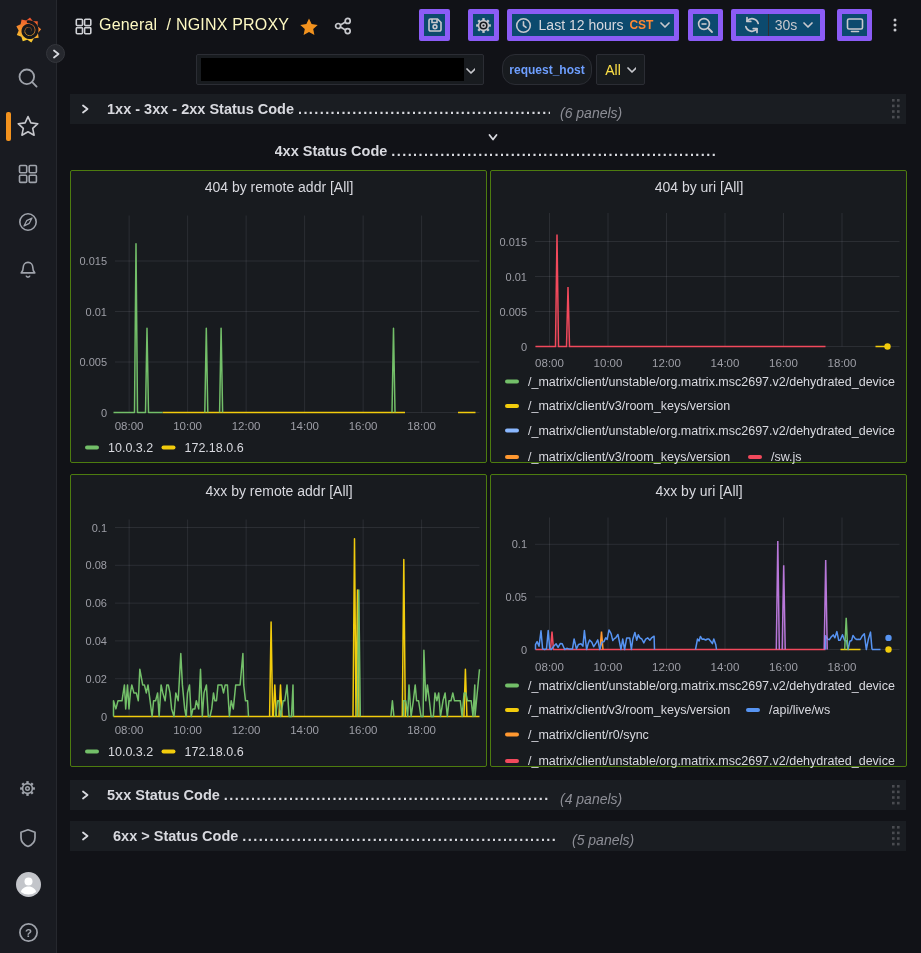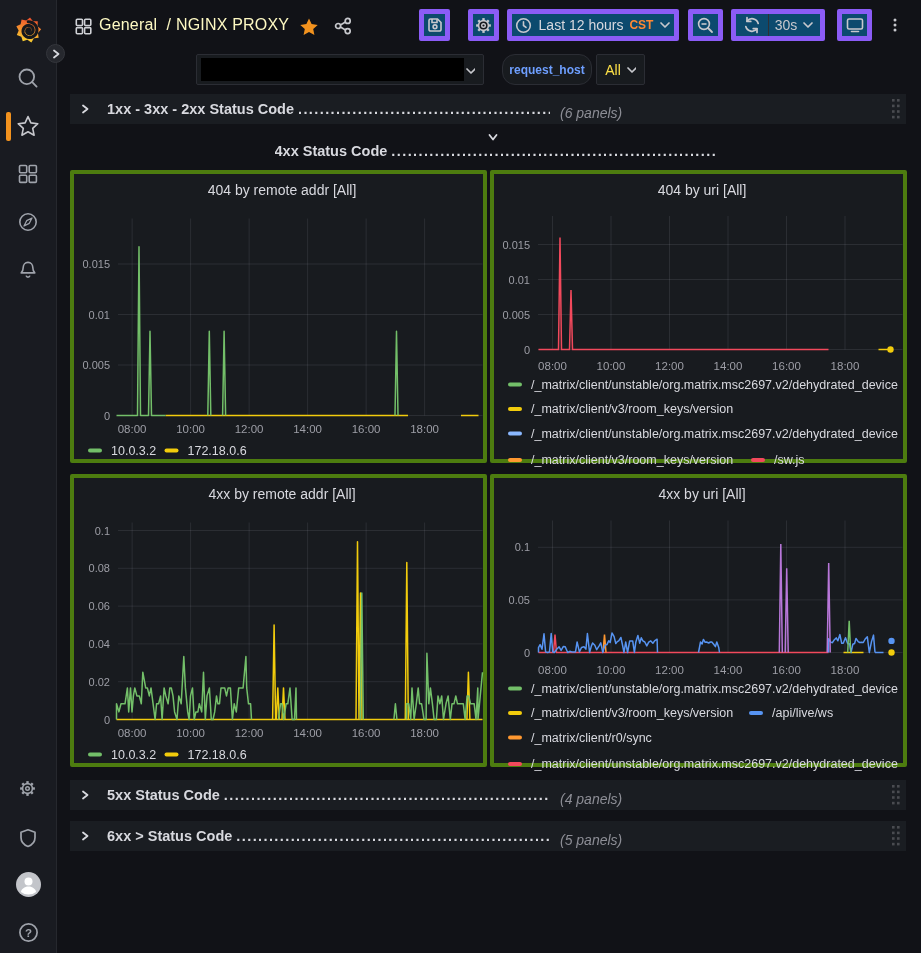--- a/index.html
+++ b/index.html
@@ -4,21 +4,21 @@
 html,body { width:921px; height:953px; background:#111217; font-family:"Liberation Sans",sans-serif; overflow:hidden; }
 .sidebar { position:fixed; left:0; top:0; width:57px; height:953px; background:#191b21; border-right:1px solid #26282e; z-index:10; }
 .sicon { position:absolute; left:0; width:56px; display:flex; justify-content:center; }
 .expandbtn { position:absolute; left:46px; top:44px; width:19px; height:19px; border-radius:50%; background:#26282e; border:1px solid #35373d; display:flex; align-items:center; justify-content:center; z-index:11; }
 .main { position:absolute; left:57px; top:0; width:864px; height:953px; }
 .crumb { display:flex; align-items:center; color:#fef9c3; font-size:16px; letter-spacing:0.2px; }
 .btn { height:32px; background:#0c4a6e; border:5px solid #8b5cf6; border-radius:2px; display:flex; align-items:center; justify-content:center; color:#c7c8cd; }
 .chip { position:absolute; height:31px; background:#181b1f; border:1px solid #2b2d34; border-radius:2px; display:flex; align-items:center; }
 .rowhdr { position:absolute; left:13px; width:836px; height:30px; display:flex; align-items:center; color:#d8d9df; font-size:14.5px; font-weight:700; }
 .rowbg { background:#1a1d22; }
-.panel { position:absolute; width:417px; height:293px; background:#181b1f; border:4px solid #4d7c0f; border-radius:2px; }
+.panel { position:absolute; width:417px; height:293px; background:#181b1f; border:1px solid #4d7c0f; border-radius:2px; }
 .rtitle { margin-left:16px; width:443px; overflow:hidden; white-space:nowrap; display:inline-flex;justify-content:space-between; }
 .dots { letter-spacing:1.4px; }
 .npanels { font-size:14px; font-style:italic; font-weight:400; color:#8d8e96; margin-left:10px;margin-top:8px; }
 .dh { position:absolute; right:6px; top:5px; }
 </style></head>
 <body>
 <div class="main">
 
   <div style="position:absolute;left:18px;top:18px;"><svg width="17" height="17" viewBox="0 0 17 17" fill="none" style="">
         <g stroke="#d0d1d6" stroke-width="1.6">
@@ -186,21 +186,21 @@
           <rect x="0" y="0.0" width="2.6" height="2.6" fill="#494b50"></rect>
           <rect x="5" y="0.0" width="2.6" height="2.6" fill="#494b50"></rect>
           <rect x="0" y="5.6" width="2.6" height="2.6" fill="#494b50"></rect>
           <rect x="5" y="5.6" width="2.6" height="2.6" fill="#494b50"></rect>
           <rect x="0" y="11.2" width="2.6" height="2.6" fill="#494b50"></rect>
           <rect x="5" y="11.2" width="2.6" height="2.6" fill="#494b50"></rect>
           <rect x="0" y="16.799999999999997" width="2.6" height="2.6" fill="#494b50"></rect>
           <rect x="5" y="16.799999999999997" width="2.6" height="2.6" fill="#494b50"></rect>
         </svg></span>
   </div>
-  <div class="rowhdr rowbg" style="top:821px;">
+  <div class="rowhdr rowbg" style="top:821px;gap:6px;">
     <span style="margin-left:9px;display:flex;">
         <svg width="12" height="12" viewBox="0 0 12 12" fill="none" style="">
           <path d="M4 2.5 L8.5 6 L4 9.5" stroke="#d8d9df" stroke-width="1.8" stroke-linecap="round" stroke-linejoin="round"></path>
         </svg>
       </span>
     <span class="rtitle">
         <span>6xx &gt; Status Code&nbsp;</span>
         <span class="dots">..........................................................................................</span>
       </span>
     <span class="npanels">(5 panels)</span>

